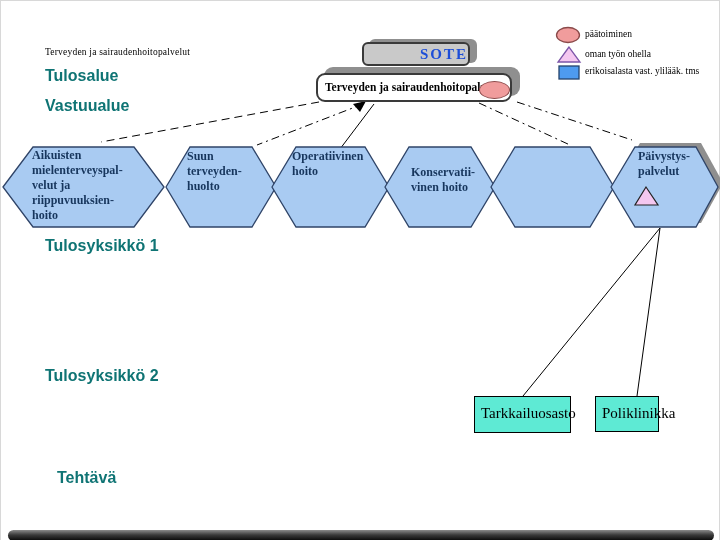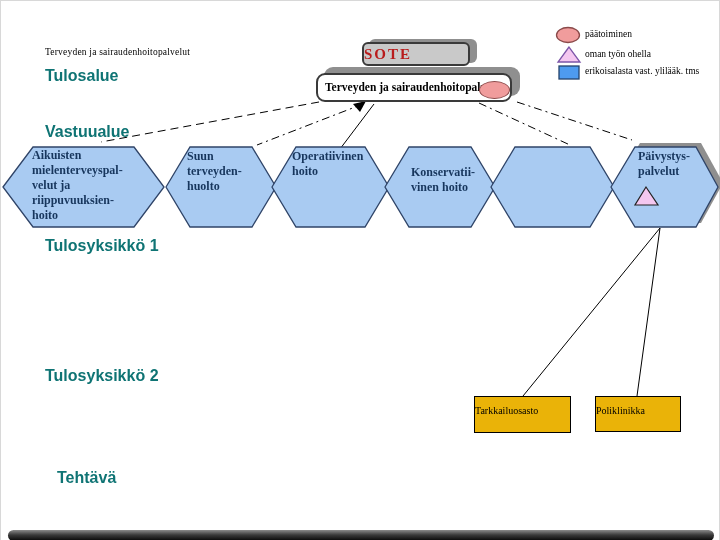--- a/index.html
+++ b/index.html
@@ -7,54 +7,54 @@
   .slide{position:relative;width:720px;height:540px;background:#fff;
          font-family:"Liberation Serif", serif;box-sizing:border-box;
          border:1px solid #D8D8D8;border-bottom:none;}
   .abs{position:absolute;}
   svg.overlay{position:absolute;left:0;top:0;width:720px;height:540px;}
 
   .area-label{left:44px;top:46px;font-size:9.5px;color:#000;letter-spacing:.2px;}
   .teal{font-family:"Liberation Sans", sans-serif;font-weight:bold;
         font-size:16px;color:#0F7474;}
   .lbl-tulosalue{left:44px;top:66px;}
-  .lbl-vastuualue{left:44px;top:122px;}
+  .lbl-vastuualue{left:44px;top:96px;}
   .lbl-tulosyksikko1{left:44px;top:236px;}
   .lbl-tulosyksikko2{left:44px;top:366px;}
   .lbl-tehtava{left:44px;top:468px;margin-left:12px;}
 
   .sote-shadow{left:368px;top:38px;width:108px;height:24px;background:#8F8F8F;border-radius:6px;}
   .sote-box{left:361px;top:41px;width:108px;height:24px;background:#C9C9C9;
             border:2px solid #3A3A3A;border-radius:6px;box-sizing:border-box;
-            text-align:left;line-height:20px;font-weight:bold;font-size:15px;
-            letter-spacing:2px;color:#b91c1c;}
+            text-align:right;line-height:20px;font-weight:bold;font-size:15px;
+            letter-spacing:2px;color:#1d4ed8;}
 
   .main-shadow{left:323px;top:66px;width:196px;height:29px;background:#8F8F8F;border-radius:9px;}
   .main-box{left:315px;top:72px;width:196px;height:29px;background:#fff;
             border:2px solid #3A3A3A;border-radius:9px;box-sizing:border-box;
             font-weight:bold;font-size:11.5px;color:#000;line-height:25px;
             padding-left:7px;white-space:nowrap;}
   .main-ellipse{left:478px;top:80px;width:31px;height:18px;background:#F09C9C;
                 border:1.5px solid #8A4A4A;border-radius:50%;box-sizing:border-box;}
 
   .hex-text{color:#17365D;font-weight:bold;font-size:12px;line-height:15px;white-space:nowrap;}
   .hx1{left:31px;top:147px;}
   .hx2{left:186px;top:148px;}
   .hx3{left:291px;top:148px;}
   .hx4{left:410px;top:148px;margin-top:16px;}
   .hx5{left:504px;top:148px;}
   .hx6{left:637px;top:148px;}
 
   .legend-label{font-size:9.5px;color:#000;white-space:nowrap;left:584px;}
   .lg0{top:28px;} .lg1{top:48px;} .lg2{top:65px;}
 
-  .green-box{background:#eab308;border:1px solid #000;box-sizing:border-box;
-             font-size:10px;color:#000;padding:8px 0 0 0;}
+  .green-box{background:#5eead4;border:1px solid #000;box-sizing:border-box;
+             font-size:15px;color:#000;padding:8px 0 0 6px;}
   .gb0{left:473px;top:395px;width:97px;height:37px;}
-  .gb1{left:594px;top:395px;width:86px;height:36px;}
+  .gb1{left:594px;top:395px;width:64px;height:36px;}
 
   .bottom-bar{left:7px;top:529px;width:706px;height:11px;border-radius:6px;
               background:linear-gradient(180deg,#8a8a8a 0%,#3a3a3a 45%,#050505 100%);}
 </style>
 </head>
 <body>
 
 <div class="slide">
 
   <svg class="overlay" viewBox="0 0 720 540">

